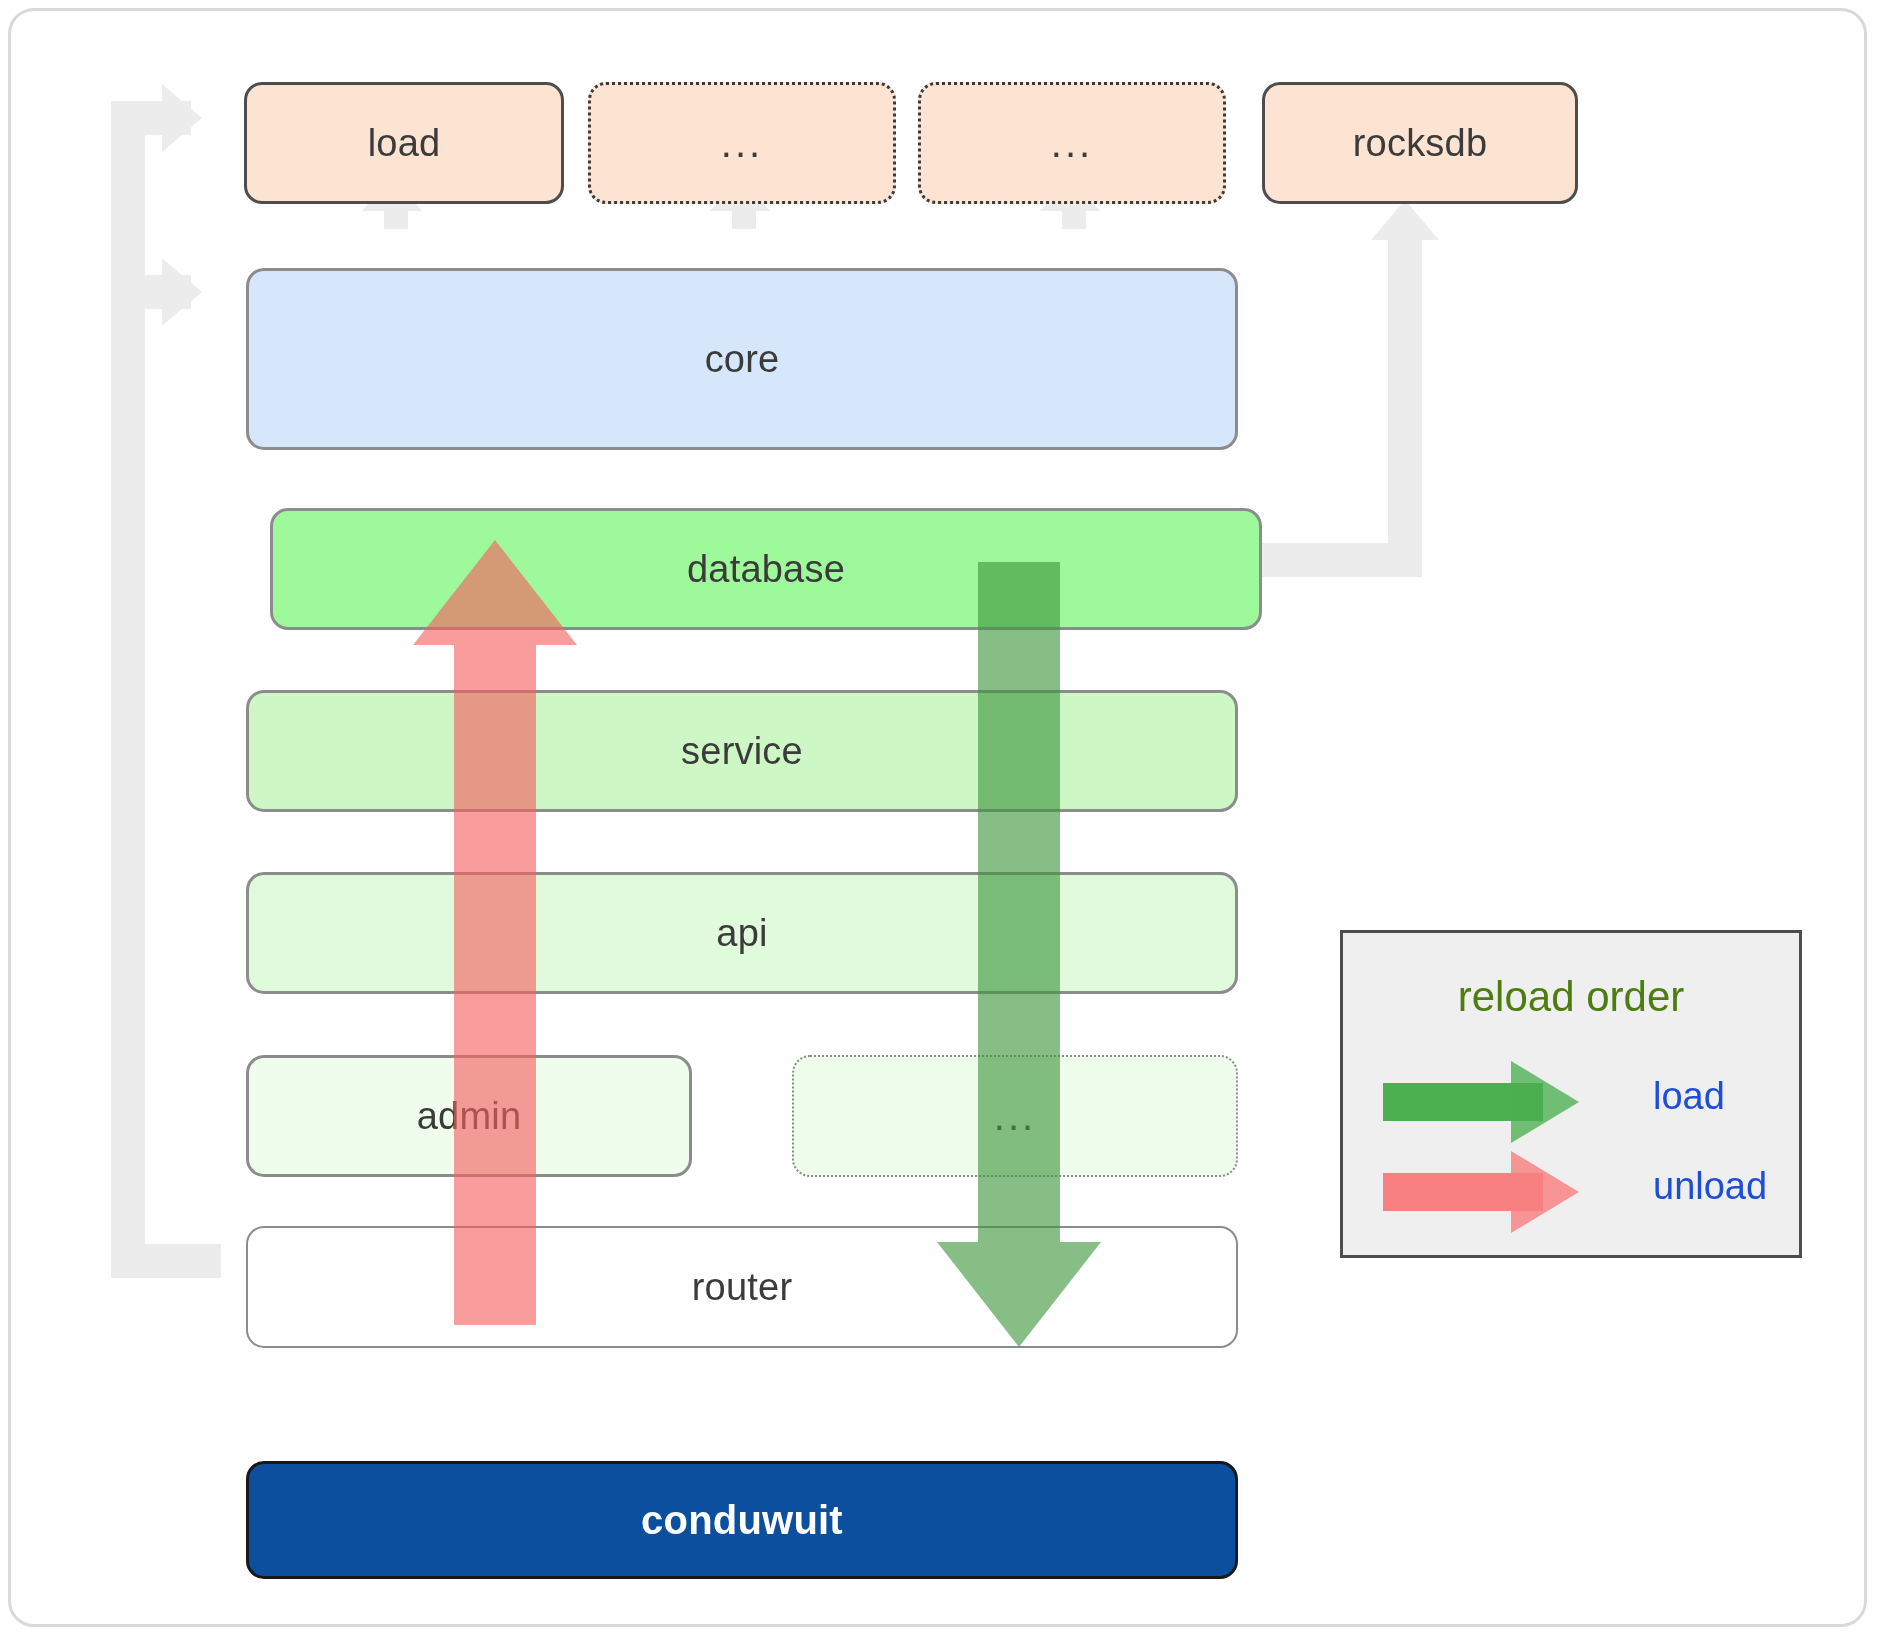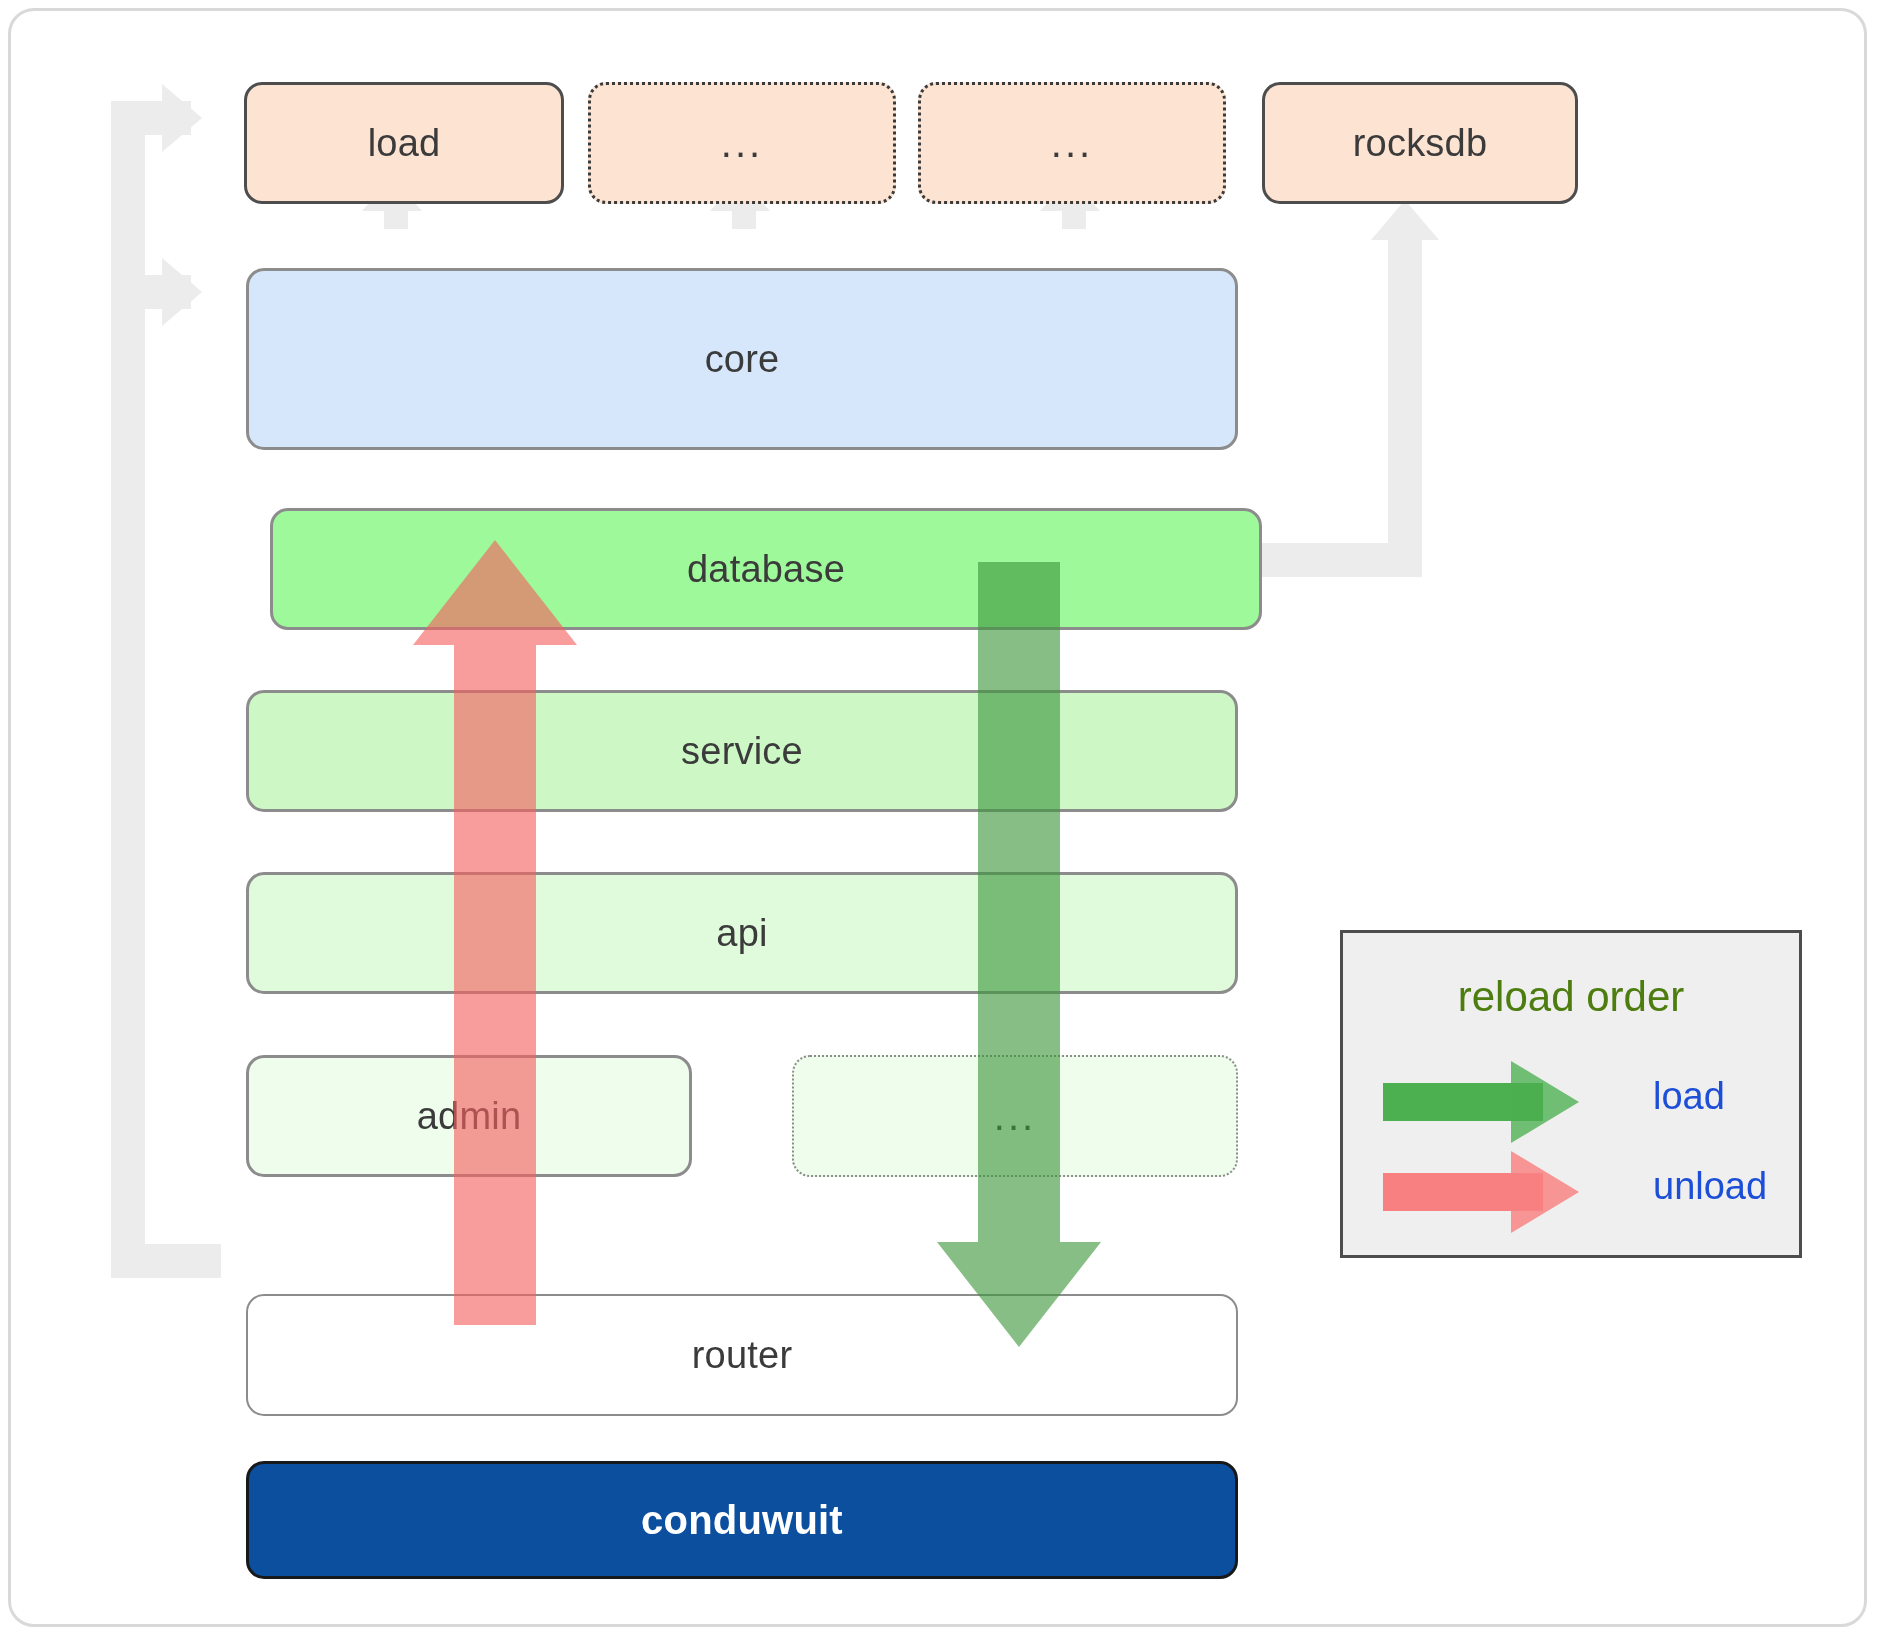--- a/index.html
+++ b/index.html
@@ -134,21 +134,21 @@
   </div>
 
   <div class="node layer admin" style="left:246px;top:1055px;width:446px;height:122px;">
     <span class="lbl">admin</span>
   </div>
 
   <div class="node ellip" style="left:792px;top:1055px;width:446px;height:122px;">
     <span class="lbl dots">...</span>
   </div>
 
-  <div class="node router" style="left:246px;top:1294px;width:992px;height:122px;">
+  <div class="node router" style="left:246px;top:1226px;width:992px;height:122px;">
     <span class="lbl">router</span>
   </div>
 
   <div class="node app" style="left:246px;top:1461px;width:992px;height:118px;">
     <span class="lbl">conduwuit</span>
   </div>
 
   <div class="bigarrow">
     <div class="shaft unload-shaft" style="left:454px;top:645px;width:82px;height:680px;"></div>
     <div class="tri unload-tri" style="left:413px;top:540px;"></div>

